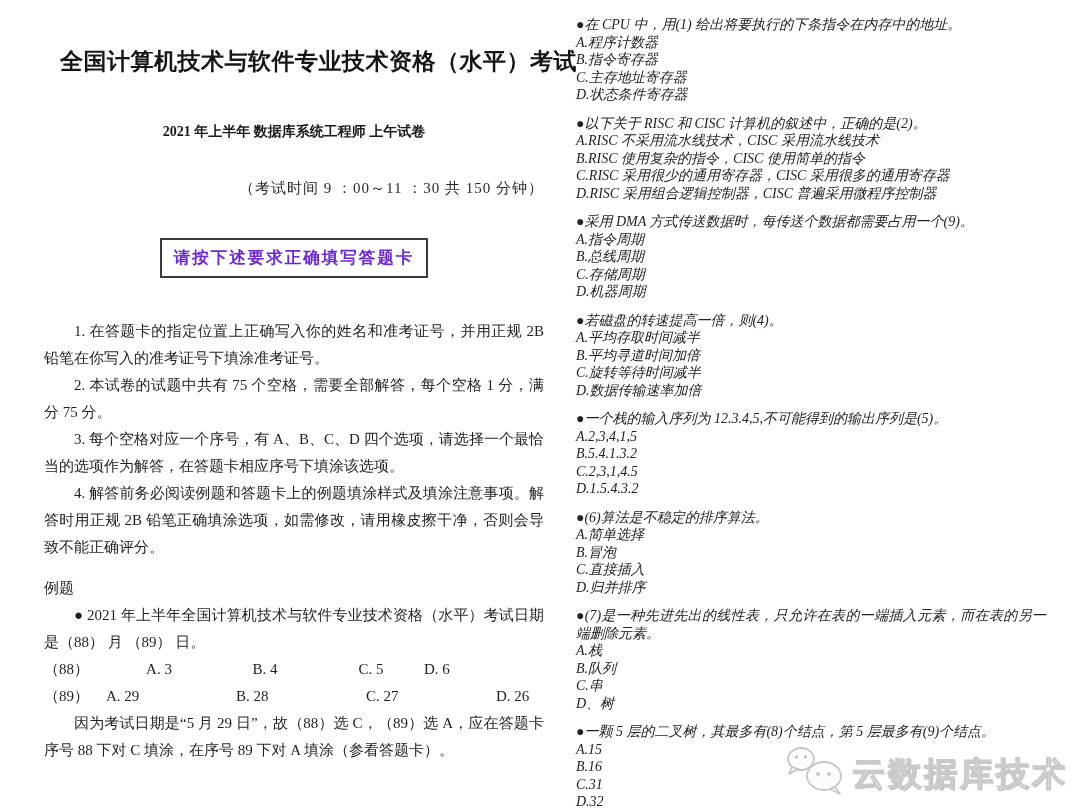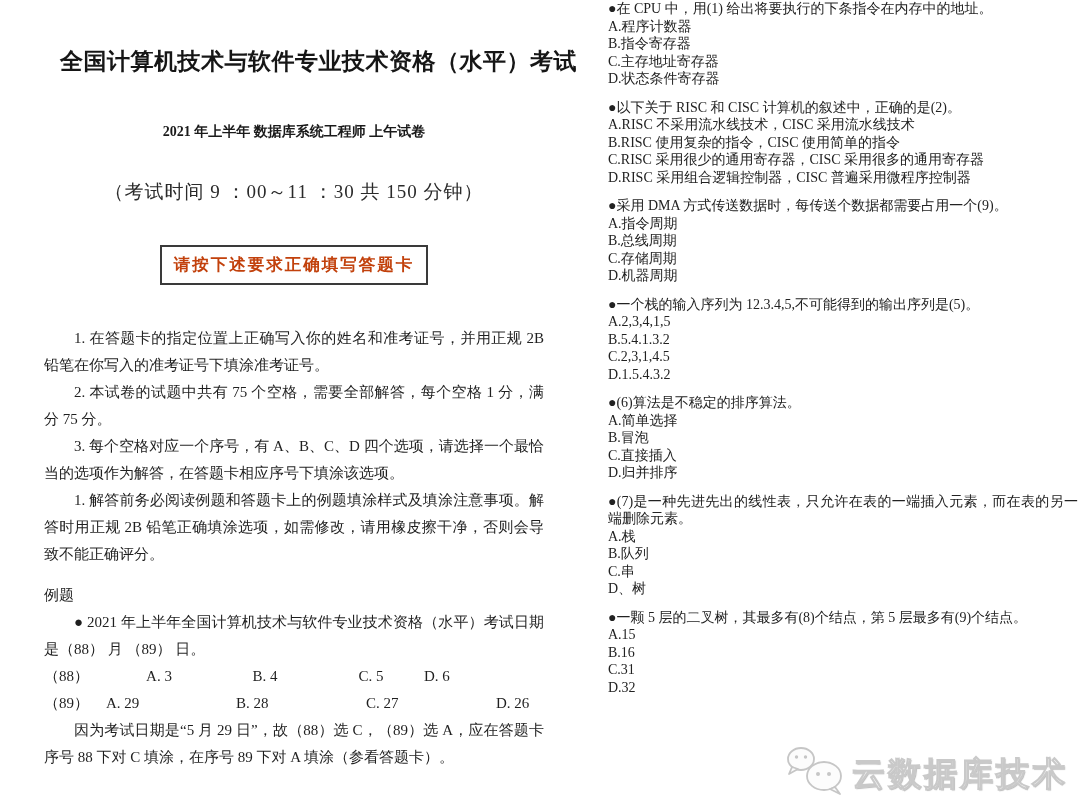--- a/index.html
+++ b/index.html
@@ -19,45 +19,45 @@
 
   .doc-title {
     font-size: 23px; font-weight: bold; letter-spacing: 0.5px;
     margin: 16px; color: #161616; white-space: nowrap;
   }
   .doc-subtitle {
     font-size: 14px; font-weight: bold; text-align: center;
     margin: 46px 0 0 0; color: #1a1a1a;
   }
   .time-note {
-    font-size: 19px; text-align: center; margin-top: 38px; color: #2a2a2a;
+    font-size: 15px; text-align: right; margin-top: 38px; color: #2a2a2a;
     letter-spacing: 1px;
   }
   .notice-wrap { text-align: center; margin-top: 40px; }
   .notice-box {
     display: inline-block;
     border: 2px solid #3a3a3a;
     padding: 7px 12px;
     font-size: 16.5px; font-weight: bold; letter-spacing: 2px;
-    color: #c2410c;
+    color: #6d28d9;
   }
   .instructions { margin-top: 40px; font-size: 15px; line-height: 27px; }
   .instructions p { margin: 0; text-indent: 2em; text-align: justify; }
 
   .example { font-size: 15px; line-height: 27px; }
   .example-heading { margin-top: 14px; }
   .example-stem { margin: 0; text-indent: 2em; text-align: justify; }
   .opt-row { display: flex; white-space: nowrap; }
   .opt-row .lbl { width: 62px; flex: none; }
   .opt-row .o88 { width: 106px; flex: none; text-align: center; }
   .opt-row .o89 { width: 130px; flex: none; }
   .explanation { margin: 0; text-indent: 2em; text-align: justify; }
 
   
-  .col-right { width: 470px; margin-left: 64px; position: relative; }
+  .col-right { width: 470px; margin-left: 32px; padding-top: 16px; position: relative; font-style: italic; }
   .question { margin: 0 0 11px 0; font-size: 14px; line-height: 17.5px; color: #222; }
   .question .stem { text-align: justify; }
   .question .opt { }
 
   
   .watermark {
     position: absolute; right: 12px; bottom: 10px;
     display: flex; align-items: center; gap: 4px;
     pointer-events: none;
   }
@@ -82,21 +82,21 @@
     <div class="time-note">（考试时间 9 ：00～11 ：30 共 150 分钟）</div>
 
     <div class="notice-wrap">
       <div class="notice-box">请按下述要求正确填写答题卡</div>
     </div>
 
     <div class="instructions">
       <p>1.  在答题卡的指定位置上正确写入你的姓名和准考证号，并用正规 2B 铅笔在你写入的准考证号下填涂准考证号。</p>
       <p>2.  本试卷的试题中共有 75 个空格，需要全部解答，每个空格 1 分，满分 75 分。</p>
       <p>3.  每个空格对应一个序号，有 A、B、C、D 四个选项，请选择一个最恰当的选项作为解答，在答题卡相应序号下填涂该选项。</p>
-      <p>1.  解答前务必阅读例题和答题卡上的例题填涂样式及填涂注意事项。解答时用正规 2B 铅笔正确填涂选项，如需修改，请用橡皮擦干净，否则会导致不能正确评分。</p>
+      <p>4.  解答前务必阅读例题和答题卡上的例题填涂样式及填涂注意事项。解答时用正规 2B 铅笔正确填涂选项，如需修改，请用橡皮擦干净，否则会导致不能正确评分。</p>
     </div>
 
     <div class="example">
       <div class="example-heading">例题</div>
       <p class="example-stem">● 2021 年上半年全国计算机技术与软件专业技术资格（水平）考试日期是（88） 月 （89） 日。</p>
 
       <div class="opt-row">
         <span class="lbl">（88）</span>
         <span class="o88">A. 3</span>
         <span class="o88">B. 4</span>
@@ -134,20 +134,27 @@
     </div>
 
     <div class="question">
       <div class="stem">●采用 DMA 方式传送数据时，每传送个数据都需要占用一个(9)。</div>
       <div class="opt">A.指令周期</div>
       <div class="opt">B.总线周期</div>
       <div class="opt">C.存储周期</div>
       <div class="opt">D.机器周期</div>
     </div>
 
+    <div class="question">
+      <div class="stem">●若磁盘的转速提高一倍，则(4)。</div>
+      <div class="opt">A.平均存取时间减半</div>
+      <div class="opt">B.平均寻道时间加倍</div>
+      <div class="opt">C.旋转等待时间减半</div>
+      <div class="opt">D.数据传输速率加倍</div>
+    </div>
 
     <div class="question">
       <div class="stem">●一个栈的输入序列为 12.3.4,5,不可能得到的输出序列是(5)。</div>
       <div class="opt">A.2,3,4,1,5</div>
       <div class="opt">B.5.4.1.3.2</div>
       <div class="opt">C.2,3,1,4.5</div>
       <div class="opt">D.1.5.4.3.2</div>
     </div>
 
     <div class="question">

